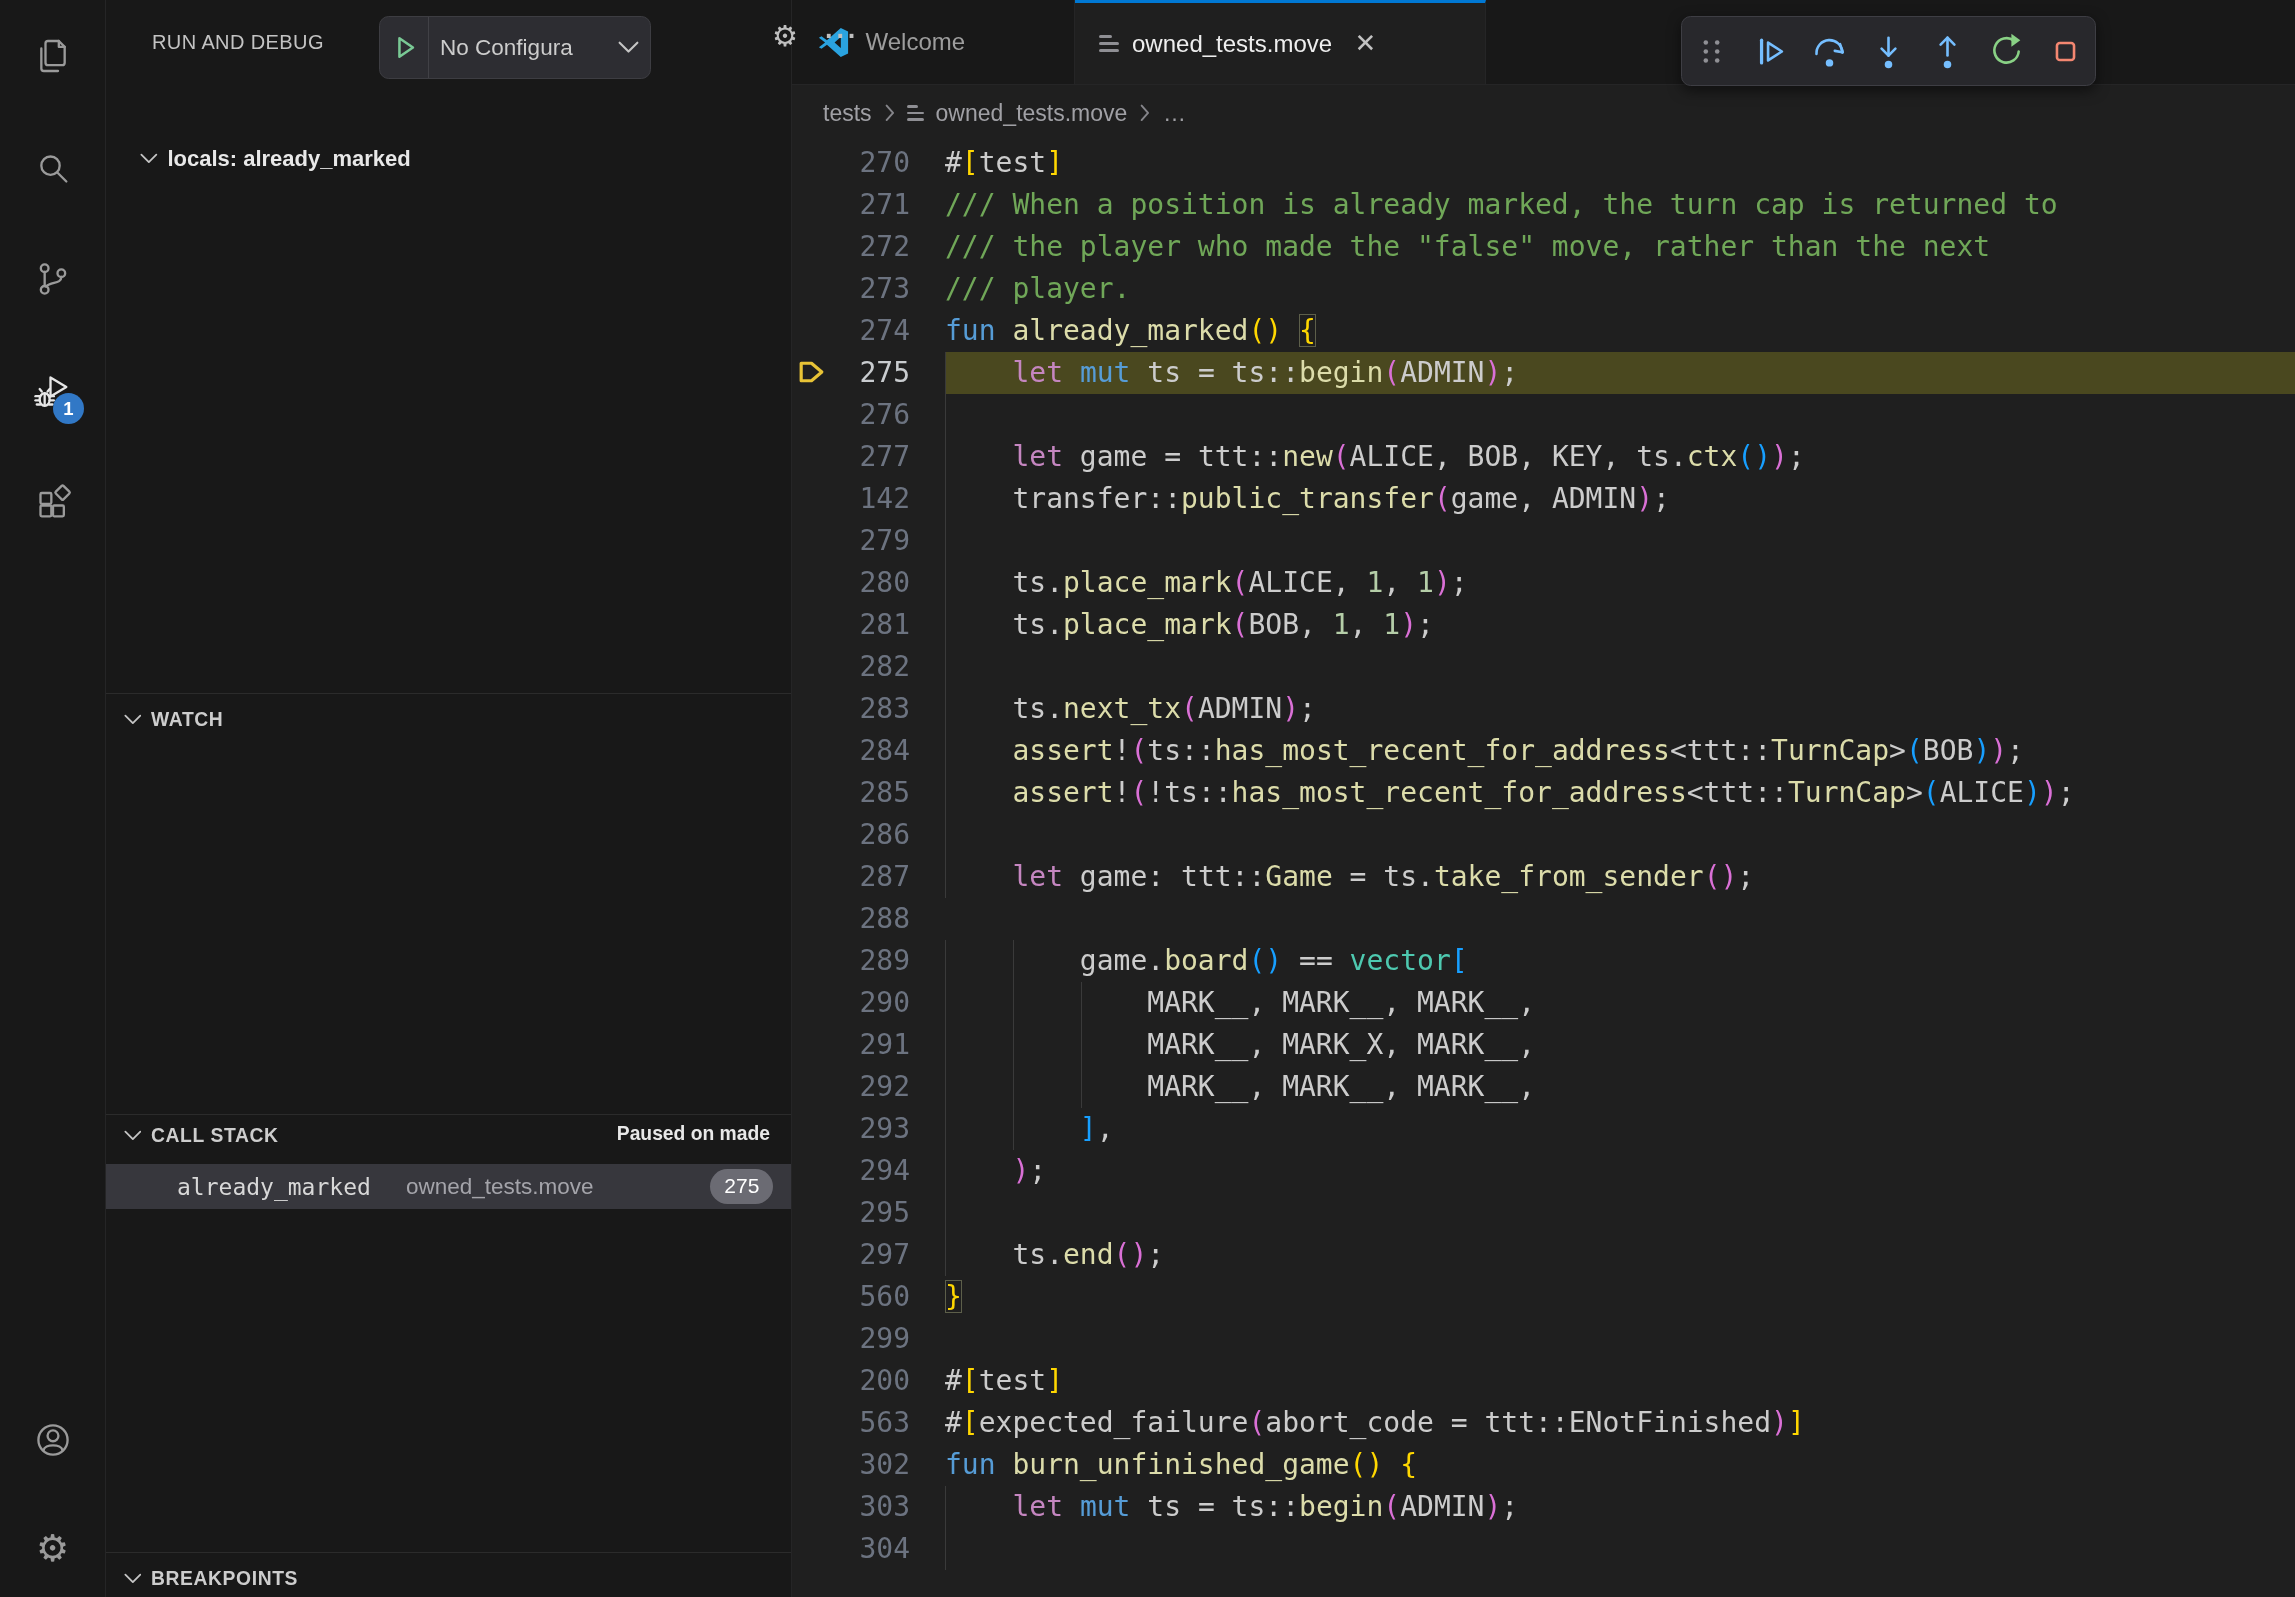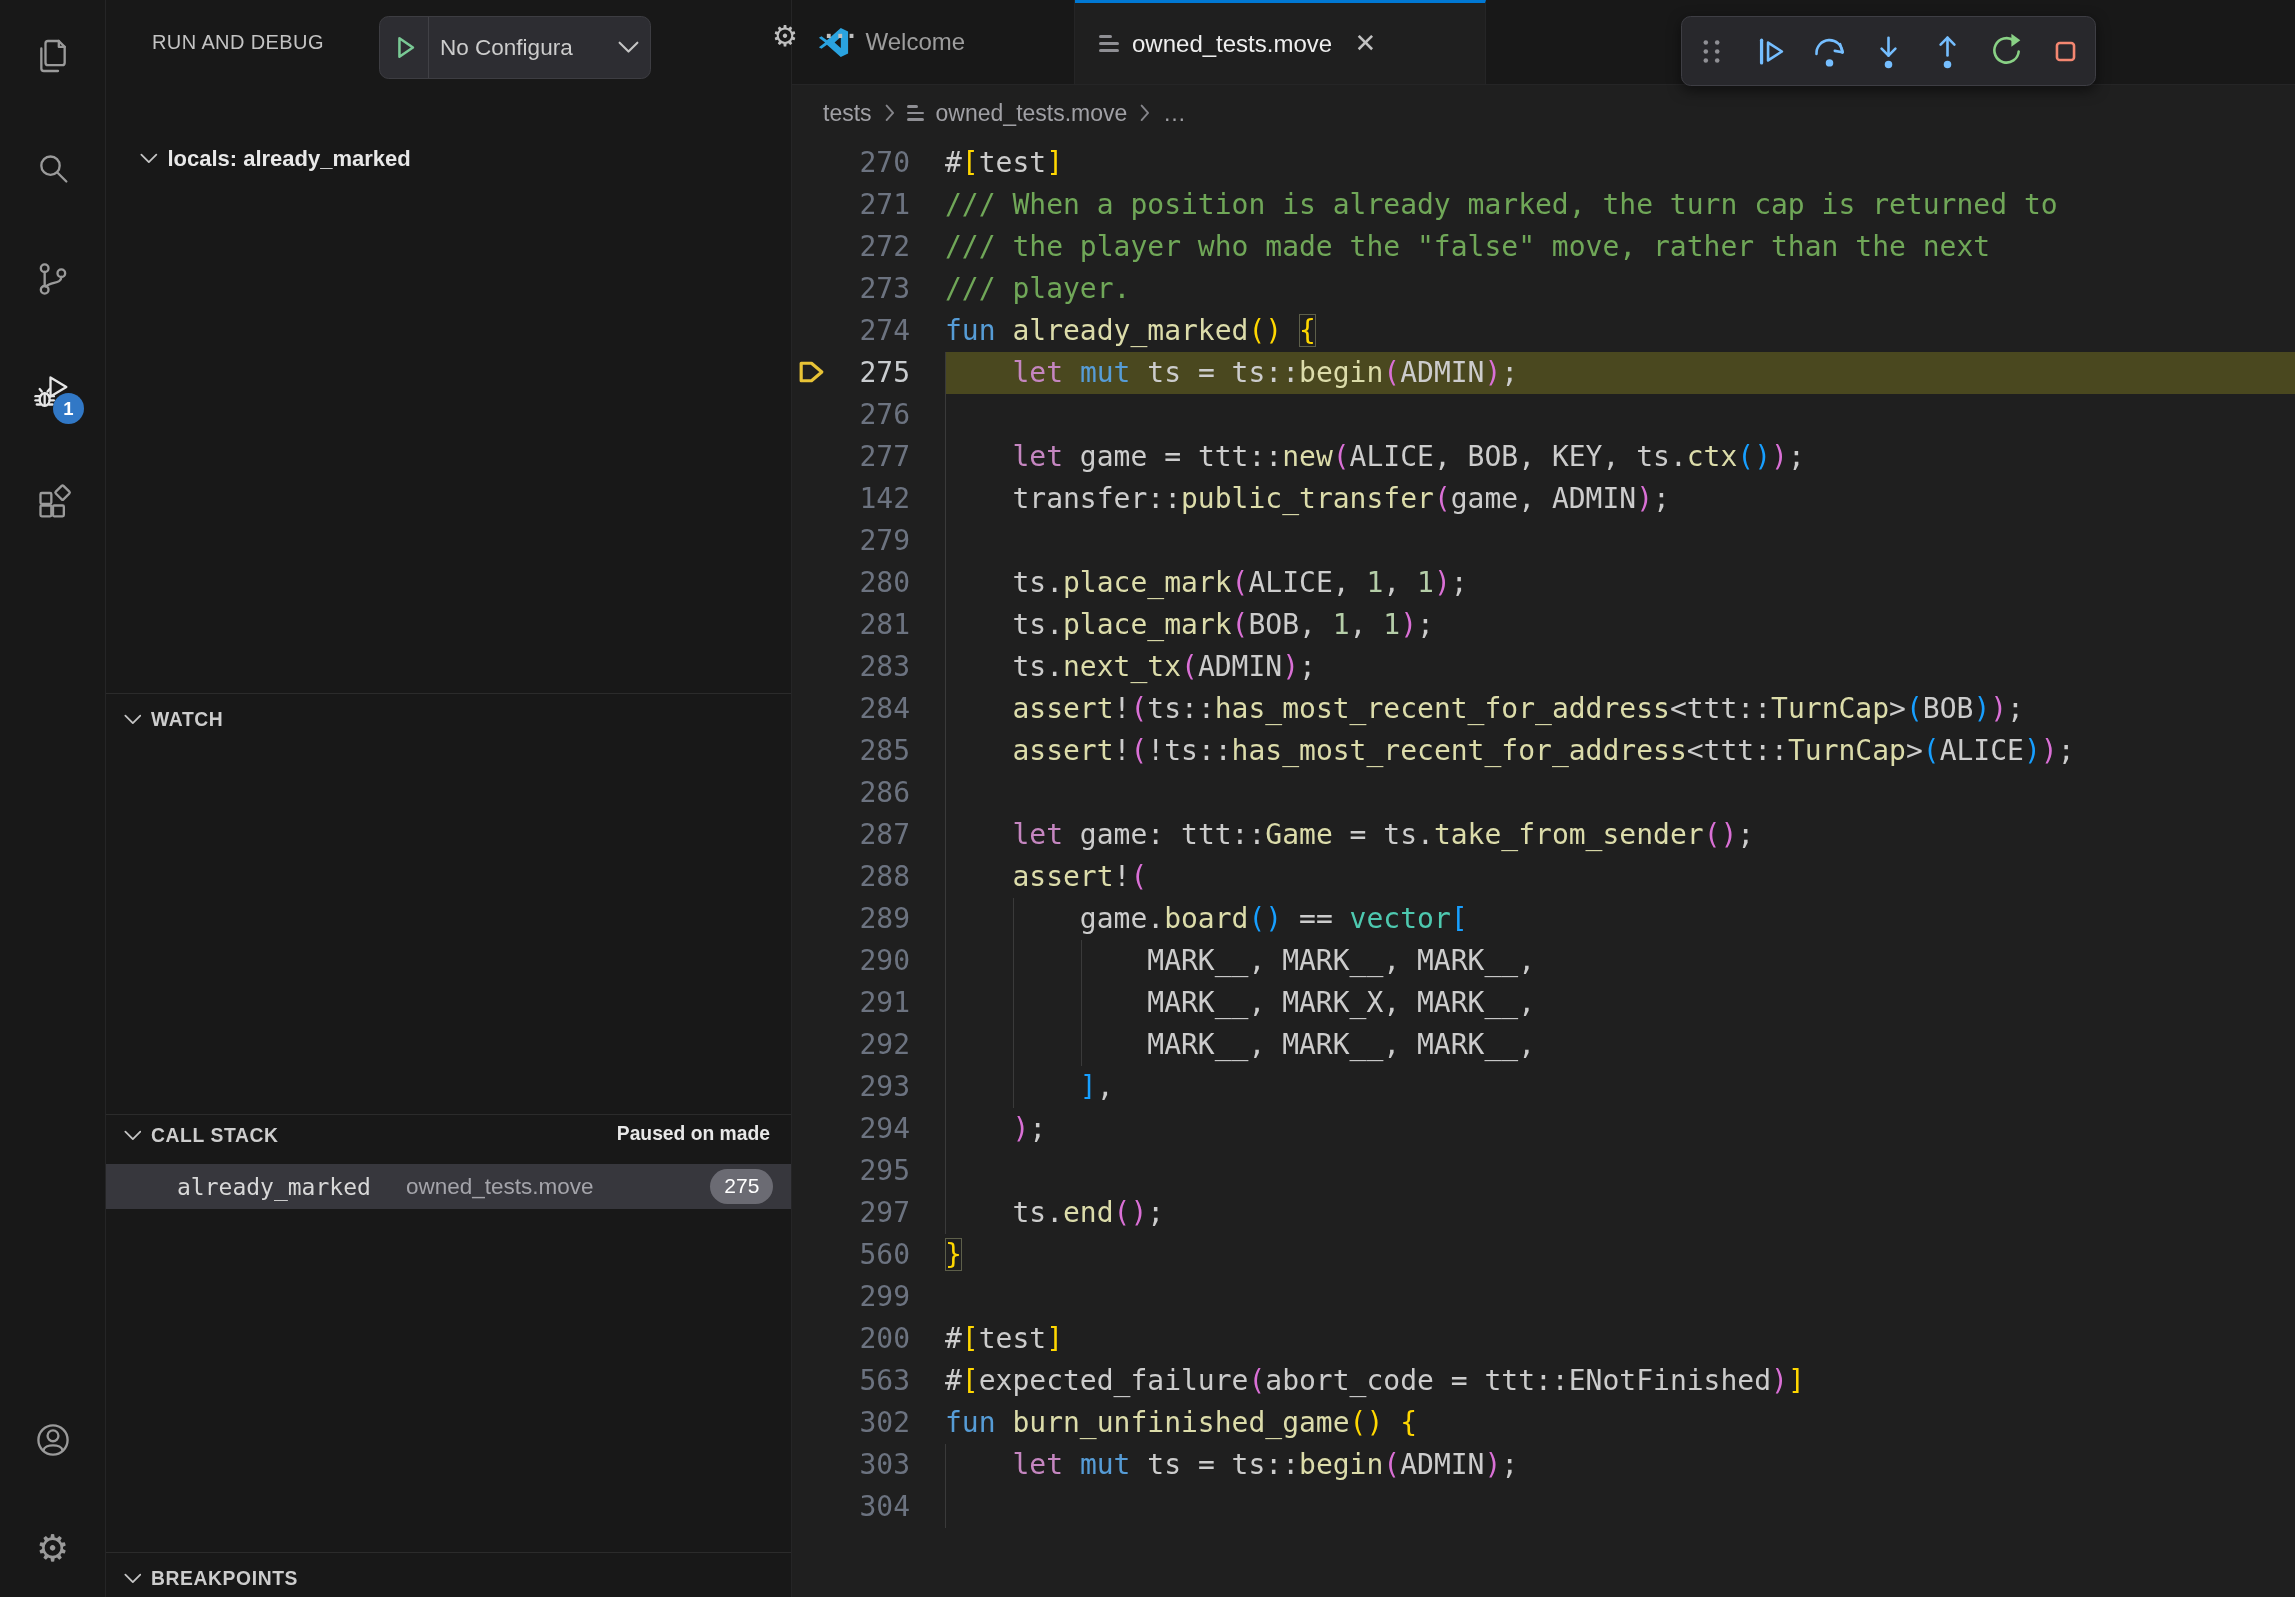--- a/index.html
+++ b/index.html
@@ -350,20 +350,24 @@
         </div>
         <div class="cl">
           <span class="ln">280</span>
           <span class="lc"><i class="guide" style="left: 0px;"></i><span style="color: rgb(204, 204, 204);">    ts.</span><span style="color: rgb(220, 220, 170);">place_mark</span><span style="color: rgb(218, 112, 214);">(</span><span style="color: rgb(204, 204, 204);">ALICE, </span><span style="color: rgb(181, 206, 168);">1</span><span style="color: rgb(204, 204, 204);">, </span><span style="color: rgb(181, 206, 168);">1</span><span style="color: rgb(218, 112, 214);">)</span><span style="color: rgb(204, 204, 204);">;</span></span>
         </div>
         <div class="cl">
           <span class="ln">281</span>
           <span class="lc"><i class="guide" style="left: 0px;"></i><span style="color: rgb(204, 204, 204);">    ts.</span><span style="color: rgb(220, 220, 170);">place_mark</span><span style="color: rgb(218, 112, 214);">(</span><span style="color: rgb(204, 204, 204);">BOB, </span><span style="color: rgb(181, 206, 168);">1</span><span style="color: rgb(204, 204, 204);">, </span><span style="color: rgb(181, 206, 168);">1</span><span style="color: rgb(218, 112, 214);">)</span><span style="color: rgb(204, 204, 204);">;</span></span>
         </div>
         <div class="cl">
+          <span class="ln">282</span>
+          <span class="lc"><i class="guide" style="left: 0px;"></i></span>
+        </div>
+        <div class="cl">
           <span class="ln">283</span>
           <span class="lc"><i class="guide" style="left: 0px;"></i><span style="color: rgb(204, 204, 204);">    ts.</span><span style="color: rgb(220, 220, 170);">next_tx</span><span style="color: rgb(218, 112, 214);">(</span><span style="color: rgb(204, 204, 204);">ADMIN</span><span style="color: rgb(218, 112, 214);">)</span><span style="color: rgb(204, 204, 204);">;</span></span>
         </div>
         <div class="cl">
           <span class="ln">284</span>
           <span class="lc"><i class="guide" style="left: 0px;"></i><span style="color: rgb(204, 204, 204);">    </span><span style="color: rgb(220, 220, 170);">assert</span><span style="color: rgb(204, 204, 204);">!</span><span style="color: rgb(218, 112, 214);">(</span><span style="color: rgb(204, 204, 204);">ts::</span><span style="color: rgb(220, 220, 170);">has_most_recent_for_address</span><span style="color: rgb(204, 204, 204);">&lt;ttt::</span><span style="color: rgb(220, 220, 170);">TurnCap</span><span style="color: rgb(204, 204, 204);">&gt;</span><span style="color: rgb(23, 159, 255);">(</span><span style="color: rgb(204, 204, 204);">BOB</span><span style="color: rgb(23, 159, 255);">)</span><span style="color: rgb(218, 112, 214);">)</span><span style="color: rgb(204, 204, 204);">;</span></span>
         </div>
         <div class="cl">
           <span class="ln">285</span>
           <span class="lc"><i class="guide" style="left: 0px;"></i><span style="color: rgb(204, 204, 204);">    </span><span style="color: rgb(220, 220, 170);">assert</span><span style="color: rgb(204, 204, 204);">!</span><span style="color: rgb(218, 112, 214);">(</span><span style="color: rgb(204, 204, 204);">!ts::</span><span style="color: rgb(220, 220, 170);">has_most_recent_for_address</span><span style="color: rgb(204, 204, 204);">&lt;ttt::</span><span style="color: rgb(220, 220, 170);">TurnCap</span><span style="color: rgb(204, 204, 204);">&gt;</span><span style="color: rgb(23, 159, 255);">(</span><span style="color: rgb(204, 204, 204);">ALICE</span><span style="color: rgb(23, 159, 255);">)</span><span style="color: rgb(218, 112, 214);">)</span><span style="color: rgb(204, 204, 204);">;</span></span>
@@ -371,21 +375,20 @@
         <div class="cl">
           <span class="ln">286</span>
           <span class="lc"><i class="guide" style="left: 0px;"></i></span>
         </div>
         <div class="cl">
           <span class="ln">287</span>
           <span class="lc"><i class="guide" style="left: 0px;"></i><span style="color: rgb(204, 204, 204);">    </span><span style="color: rgb(197, 134, 192);">let</span><span style="color: rgb(204, 204, 204);"> game: ttt::</span><span style="color: rgb(220, 220, 170);">Game</span><span style="color: rgb(204, 204, 204);"> = ts.</span><span style="color: rgb(220, 220, 170);">take_from_sender</span><span style="color: rgb(218, 112, 214);">(</span><span style="color: rgb(218, 112, 214);">)</span><span style="color: rgb(204, 204, 204);">;</span></span>
         </div>
         <div class="cl">
           <span class="ln">288</span>
-          <span class="lc"><i class="guide" style="left: 0px;"></i><span style="color: rgb(204, 204, 204);">    </span><span style="color: rgb(220, 220, 170);">assert</span><span style="color: rgb(204, 204, 204);">!</span><span style="color: rgb(218, 112, 214);">(</span></span>
         </div>
         <div class="cl">
           <span class="ln">289</span>
           <span class="lc"><i class="guide" style="left: 0px;"></i><i class="guide" style="left: 68px;"></i><span style="color: rgb(204, 204, 204);">        game.</span><span style="color: rgb(220, 220, 170);">board</span><span style="color: rgb(23, 159, 255);">(</span><span style="color: rgb(23, 159, 255);">)</span><span style="color: rgb(204, 204, 204);"> == </span><span style="color: rgb(78, 201, 176);">vector</span><span style="color: rgb(23, 159, 255);">[</span></span>
         </div>
         <div class="cl">
           <span class="ln">290</span>
           <span class="lc"><i class="guide" style="left: 0px;"></i><i class="guide" style="left: 68px;"></i><i class="guide" style="left: 136px;"></i><span style="color: rgb(204, 204, 204);">            MARK__, MARK__, MARK__,</span></span>
         </div>
         <div class="cl">

